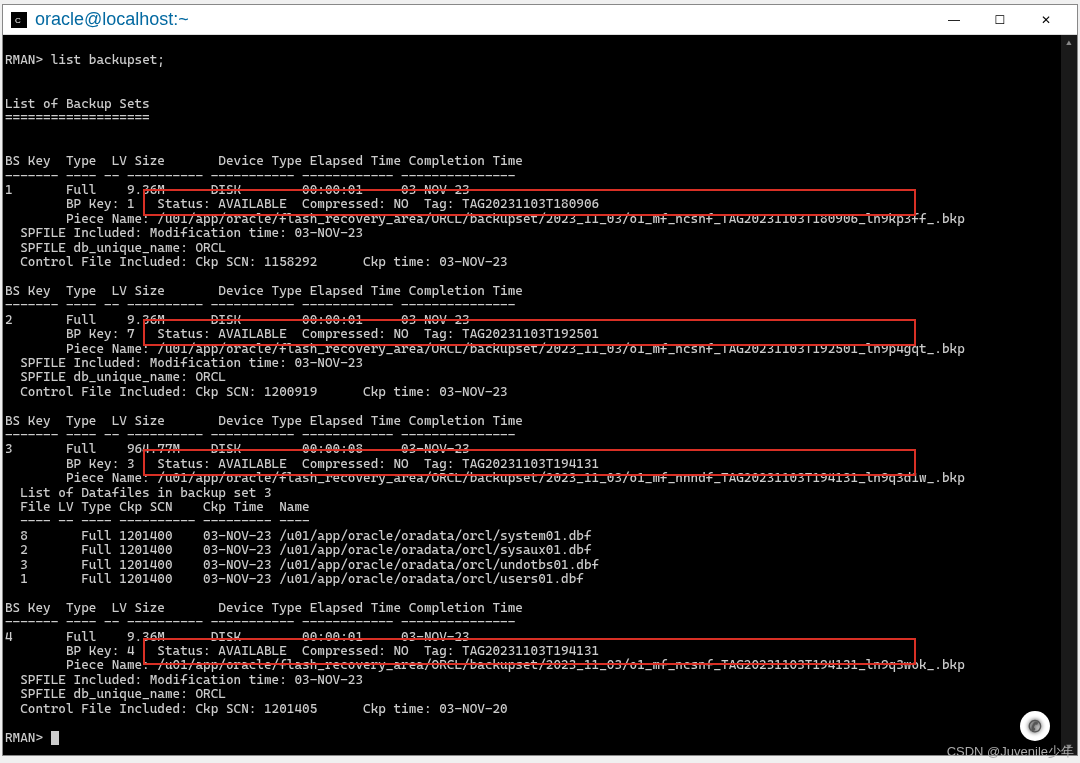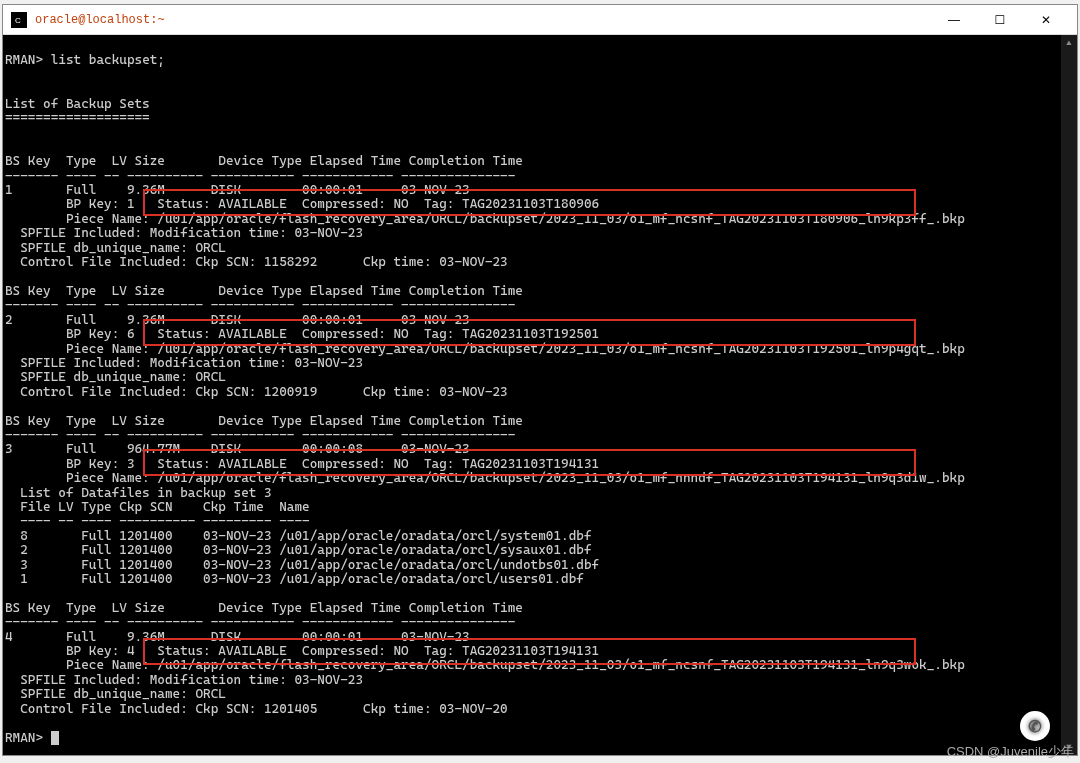--- a/index.html
+++ b/index.html
@@ -30,23 +30,22 @@
 }
 .titlebar .icon {
   width: 16px; height: 16px;
   background: #000;
   margin-right: 8px;
   display:flex;align-items:center;justify-content:center;
 }
 .titlebar .icon svg { width:10px;height:10px;}
 .titlebar .title {
   flex: 1;
-  font-size: 12px;
-  color: #c2410c;
-  font-family: Liberation Mono, monospace;
+  font-size: 18px;
+  color: #0369a1;
 }
 .win-controls { display: flex; }
 .win-btn {
   width: 46px; height: 30px;
   display: flex; align-items: center; justify-content: center;
   font-size: 12px;
   color: #000;
   cursor: pointer;
 }
 .terminal {
@@ -130,21 +129,21 @@
 <span>1       Full    9.36M      DISK        00:00:01     03-NOV-23</span>
 <span>        BP Key: 1   Status: AVAILABLE  Compressed: NO  Tag: TAG20231103T180906</span>
 <span>        Piece Name: </span><span>/u01/app/oracle/flash_recovery_area/ORCL/backupset/2023_11_03/o1_mf_ncsnf_TAG20231103T180906_ln9kp3ff_.bkp</span>
 <span>  SPFILE Included: Modification time: 03-NOV-23</span>
 <span>  SPFILE db_unique_name: ORCL</span>
 <span>  Control File Included: Ckp SCN: 1158292      Ckp time: 03-NOV-23</span>
 
 <span>BS Key  Type  LV Size       Device Type Elapsed Time Completion Time</span>
 <span>------- ---- -- ---------- ----------- ------------ ---------------</span>
 <span>2       Full    9.36M      DISK        00:00:01     03-NOV-23</span>
-<span>        BP Key: 6   Status: AVAILABLE  Compressed: NO  Tag: TAG20231103T192501</span>
+<span>        BP Key: 7   Status: AVAILABLE  Compressed: NO  Tag: TAG20231103T192501</span>
 <span>        Piece Name: </span><span>/u01/app/oracle/flash_recovery_area/ORCL/backupset/2023_11_03/o1_mf_ncsnf_TAG20231103T192501_ln9p4gqt_.bkp</span>
 <span>  SPFILE Included: Modification time: 03-NOV-23</span>
 <span>  SPFILE db_unique_name: ORCL</span>
 <span>  Control File Included: Ckp SCN: 1200919      Ckp time: 03-NOV-23</span>
 
 <span>BS Key  Type  LV Size       Device Type Elapsed Time Completion Time</span>
 <span>------- ---- -- ---------- ----------- ------------ ---------------</span>
 <span>3       Full    964.77M    DISK        00:00:08     03-NOV-23</span>
 <span>        BP Key: 3   Status: AVAILABLE  Compressed: NO  Tag: TAG20231103T194131</span>
 <span>        Piece Name: </span><span>/u01/app/oracle/flash_recovery_area/ORCL/backupset/2023_11_03/o1_mf_nnndf_TAG20231103T194131_ln9q3d1w_.bkp</span>

